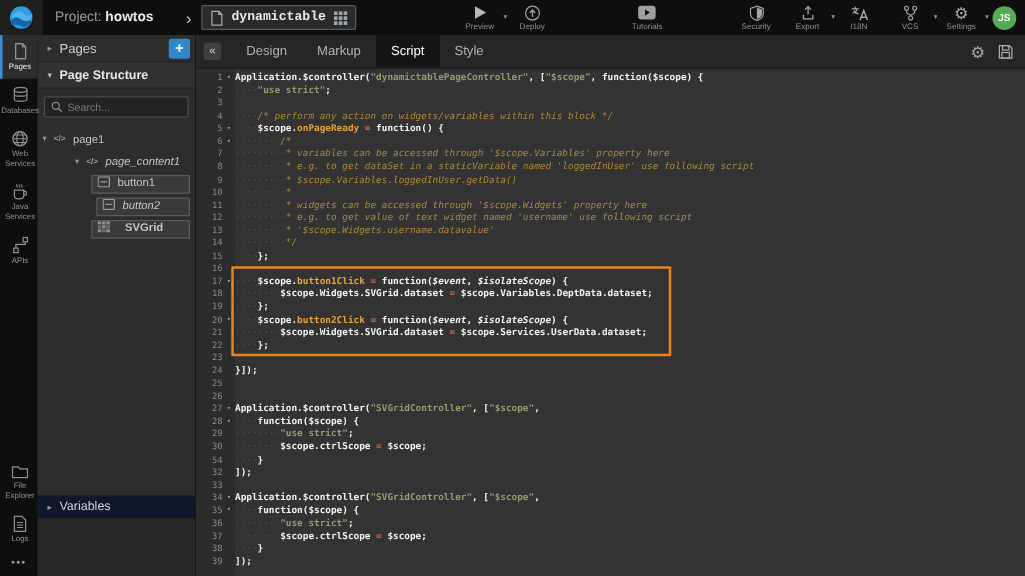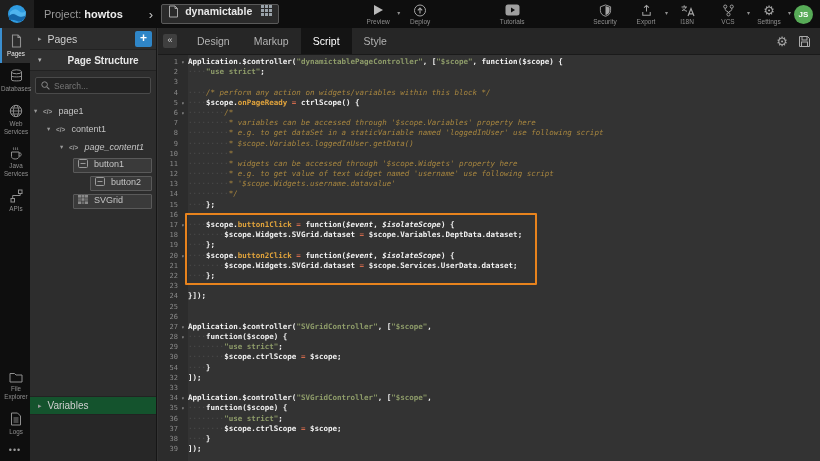--- a/index.html
+++ b/index.html
@@ -7,21 +7,21 @@
               font-family:"Liberation Sans", sans-serif; -webkit-font-smoothing:antialiased; }
 
   
   .topbar { position:absolute; top:0; left:0; width:820px; height:28px; background:#0e0e0e;
             display:flex; align-items:center; z-index:10; }
   .logo-tile { width:34px; height:28px; background:#1e1e1e; display:flex; align-items:center; justify-content:center; }
   .project { margin-left:10px; font-size:11px; color:#9a9a9a; white-space:nowrap; }
   .project b { color:#ededed; font-weight:bold; margin-left:3px;text-align:center; }
   .crumb-chev { color:#c8c8c8; font-size:13px; margin:0 8px 0 26px; }
   .page-selector { height:20px; background:#2a2a2a; border:1px solid #5a5a5a; border-radius:2px;
-                   display:flex; padding:0 6px; gap:6px; min-width:118px; }
+                   display:flex; align-items:center; padding:0 6px; gap:6px; min-width:118px;font-family:Liberation Mono, monospace; }
   .page-selector .doc-ic { display:flex; }
   .page-selector .name { font-size:10.5px; color:#e8e8e8; font-weight:bold; flex:1; }
   .tb-action { display:flex; flex-direction:column; align-items:center; justify-content:center;
                color:#9a9a9a; gap:1px; position:relative; min-width:30px; }
   .tb-action .ic { height:13px; display:flex; align-items:center; justify-content:center; }
   .tb-action .lb { font-size:6.5px; color:#8f8f8f; white-space:nowrap; }
   .tb-caret { position:absolute; right:-7px; top:5px; font-size:6px; color:#8f8f8f; }
   .gear-glyph { font-size:13px; color:#a5a5a5; line-height:13px; }
   .avatar { width:19px; height:19px; border-radius:50%; background:#57ab57; color:#fff;
             font-size:8px; font-weight:bold; display:flex; align-items:center; justify-content:center;
@@ -43,36 +43,36 @@
            border-right:1px solid #161616; display:flex; flex-direction:column; z-index:4; }
   .panel-row-pages { height:22px; display:flex; align-items:center; padding:0 4px 0 8px;
                      border-bottom:1px solid #222; }
   .panel-row-pages .arr { color:#9a9a9a; font-size:7px; margin-right:6px; }
   .panel-row-pages .lb { color:#cfcfcf; font-size:10.5px; flex:1; }
   .plus-btn { width:17px; height:16px; background:#2f86c8; border-radius:2px; color:#fff;
               font-size:12px; line-height:14px; text-align:center; font-weight:bold; }
   .panel-row-struct { height:21px; display:flex; align-items:center; padding:0 8px; background:#313131;
                       border-bottom:1px solid #222; }
   .panel-row-struct .arr { color:#b5b5b5; font-size:7px; margin-right:6px; }
-  .panel-row-struct .lb { color:#e6e6e6; font-size:10px; font-weight:bold;margin-left:20px; }
+  .panel-row-struct .lb { color:#e6e6e6; font-size:10px; font-weight:bold; }
   .search-wrap { padding:6px 5px; }
   .search-box { height:17px; background:#232323; border:1px solid #4a4a4a; border-radius:2px;
                 display:flex; align-items:center; padding:0 5px; gap:4px; }
   .search-box input { background:transparent; border:none; outline:none; color:#bdbdbd;
                       font-size:8.5px; width:90px; font-family:"Liberation Sans",sans-serif; }
   .search-box input::placeholder { color:#777; }
   .tree { flex:1; overflow:hidden; padding-top:2px; }
   .tree-row { height:18px; display:flex; align-items:center; color:#c4c4c4; font-size:9px; }
   .tree-row .arr { color:#9a9a9a; font-size:6.5px; width:9px; }
   .tree-row .t-ic { margin-right:4px; display:flex; align-items:center; }
   .tree-row .mk { font-size:6.5px; color:#9a9a9a; font-weight:bold; margin-right:4px; }
   .tree-box { display:flex; align-items:flex-start; flex:1; margin-right:4px; border:1px solid #5a5a5a;
               background:#3a3a3a; border-radius:1px; height:15px; padding:0 4px; }
   .vars-header { height:19px; display:flex; align-items:center; padding:0 8px; border-top:1px solid #222;
-                 border-bottom:1px solid #222; background:#14532d; }
+                 border-bottom:1px solid #222; background:#0f172a; }
   .vars-header .arr { color:#9a9a9a; font-size:7px; margin-right:6px; }
   .vars-header .lb { color:#cfcfcf; font-size:10px; }
   .vars-body { height:46px; background:#272727; }
 
   
   .main { position:absolute; top:28px; left:158px; width:662px; height:433px; display:flex;
           flex-direction:column; }
   .tabbar { height:27px; background:#262626; border-bottom:1px solid #1a1a1a; display:flex;
             align-items:stretch; }
   .collapse-btn { width:14px; height:14px; background:#3f3f3f; border-radius:2px; color:#d0d0d0;
@@ -318,42 +318,37 @@
       </span>
       <input placeholder="Search..." style="">
     </div>
   </div>
   <div class="tree" id="tree">
       <div class="tree-row" style="padding-left: 4px;">
         <span class="arr">▾</span>
         <span class="mk">&lt;/&gt;</span>
         <span style="margin-left:2px;">page1</span>
       </div>
-      <div class="tree-row" style="padding-left: 17px;">
-        <span class="arr">▾</span>
-        <span class="mk">&lt;/&gt;</span>
-        <span style="margin-left:2px;">content1</span>
-      </div>
       <div class="tree-row" style="padding-left: 30px;">
         <span class="arr">▾</span>
         <span class="mk">&lt;/&gt;</span>
         <span style="margin-left:2px;font-style:italic;">page_content1</span>
       </div>
       <div class="tree-row" style="padding-left: 43px;">
         <span class="tree-box">
           <span class="t-ic">
             <svg width="10" height="9" viewBox="0 0 10 9">
               <rect x="0.5" y="0.5" width="9" height="8" rx="1" fill="none" stroke="#9a9a9a" stroke-width="1"></rect>
               <path d="M2.5 4.5 H7.5" stroke="#9a9a9a" stroke-width="1"></path>
             </svg>
           </span>
           <span style="margin-left:2px;">button1</span>
         </span>
       </div>
-      <div class="tree-row" style="padding-left: 60px;">
+      <div class="tree-row" style="padding-left: 47px; font-style: italic;">
         <span class="tree-box">
           <span class="t-ic">
             <svg width="10" height="9" viewBox="0 0 10 9">
               <rect x="0.5" y="0.5" width="9" height="8" rx="1" fill="none" stroke="#9a9a9a" stroke-width="1"></rect>
               <path d="M2.5 4.5 H7.5" stroke="#9a9a9a" stroke-width="1"></path>
             </svg>
           </span>
           <span style="margin-left:2px;">button2</span>
         </span>
       </div>
@@ -367,21 +362,21 @@
                 <rect x="7" y="0" width="3" height="2.6"></rect>
                 <rect x="0" y="3.2" width="3" height="2.6" opacity="0.6"></rect>
                 <rect x="3.5" y="3.2" width="3" height="2.6"></rect>
                 <rect x="7" y="3.2" width="3" height="2.6" opacity="0.6"></rect>
                 <rect x="0" y="6.4" width="3" height="2.6"></rect>
                 <rect x="3.5" y="6.4" width="3" height="2.6" opacity="0.6"></rect>
                 <rect x="7" y="6.4" width="3" height="2.6"></rect>
               </g>
             </svg>
           </span>
-          <span style="margin-left:2px;">SVGrid</span>
+          <span style="margin-left:8px;font-weight:bold;">SVGrid</span>
         </span>
       </div>
     </div>
   <div class="vars-header">
     <span class="arr">▸</span>
     <span class="lb">Variables</span>
   </div>
   <div class="vars-body"></div>
 </div>
 
@@ -406,21 +401,21 @@
     </div>
   </div>
   <div class="editor" id="editor">
     <div class="gutter-bg"></div>
     <div class="hl-box" id="hl-box" style="top: 158.2px; height: 72.2px; border-color: rgb(232, 131, 29);"></div>
     <div id="code-lines">
         <div class="code-line"><span class="ln">1</span><span class="fold">▾</span><span class="cl"><span class="p">Application.$controller(</span><span class="s">"dynamictablePageController"</span><span class="p">, [</span><span class="s">"$scope"</span><span class="p">, function($scope) {</span></span></div>
         <div class="code-line"><span class="ln">2</span><span class="fold"></span><span class="cl"><span class="w">····</span><span class="s">"use strict"</span><span class="p">;</span></span></div>
         <div class="code-line"><span class="ln">3</span><span class="fold"></span><span class="cl"></span></div>
         <div class="code-line"><span class="ln">4</span><span class="fold"></span><span class="cl"><span class="w">····</span><span class="c">/* perform any action on widgets/variables within this block */</span></span></div>
-        <div class="code-line"><span class="ln">5</span><span class="fold">▾</span><span class="cl"><span class="w">····</span><span class="p">$scope.</span><span class="d">onPageReady</span><span class="o"> = </span><span class="p">ctrlScope() {</span></span></div>
+        <div class="code-line"><span class="ln">5</span><span class="fold">▾</span><span class="cl"><span class="w">····</span><span class="p">$scope.</span><span class="d">onPageReady</span><span class="o"> = </span><span class="p">function() {</span></span></div>
         <div class="code-line"><span class="ln">6</span><span class="fold">▾</span><span class="cl"><span class="w">········</span><span class="c">/*</span></span></div>
         <div class="code-line"><span class="ln">7</span><span class="fold"></span><span class="cl"><span class="w">·········</span><span class="c">* variables can be accessed through '$scope.Variables' property here</span></span></div>
         <div class="code-line"><span class="ln">8</span><span class="fold"></span><span class="cl"><span class="w">·········</span><span class="c">* e.g. to get dataSet in a staticVariable named 'loggedInUser' use following script</span></span></div>
         <div class="code-line"><span class="ln">9</span><span class="fold"></span><span class="cl"><span class="w">·········</span><span class="c">* $scope.Variables.loggedInUser.getData()</span></span></div>
         <div class="code-line"><span class="ln">10</span><span class="fold"></span><span class="cl"><span class="w">·········</span><span class="c">*</span></span></div>
         <div class="code-line"><span class="ln">11</span><span class="fold"></span><span class="cl"><span class="w">·········</span><span class="c">* widgets can be accessed through '$scope.Widgets' property here</span></span></div>
         <div class="code-line"><span class="ln">12</span><span class="fold"></span><span class="cl"><span class="w">·········</span><span class="c">* e.g. to get value of text widget named 'username' use following script</span></span></div>
         <div class="code-line"><span class="ln">13</span><span class="fold"></span><span class="cl"><span class="w">·········</span><span class="c">* '$scope.Widgets.username.datavalue'</span></span></div>
         <div class="code-line"><span class="ln">14</span><span class="fold"></span><span class="cl"><span class="w">·········</span><span class="c">*/</span></span></div>
         <div class="code-line"><span class="ln">15</span><span class="fold"></span><span class="cl"><span class="w">····</span><span class="p">};</span></span></div>

